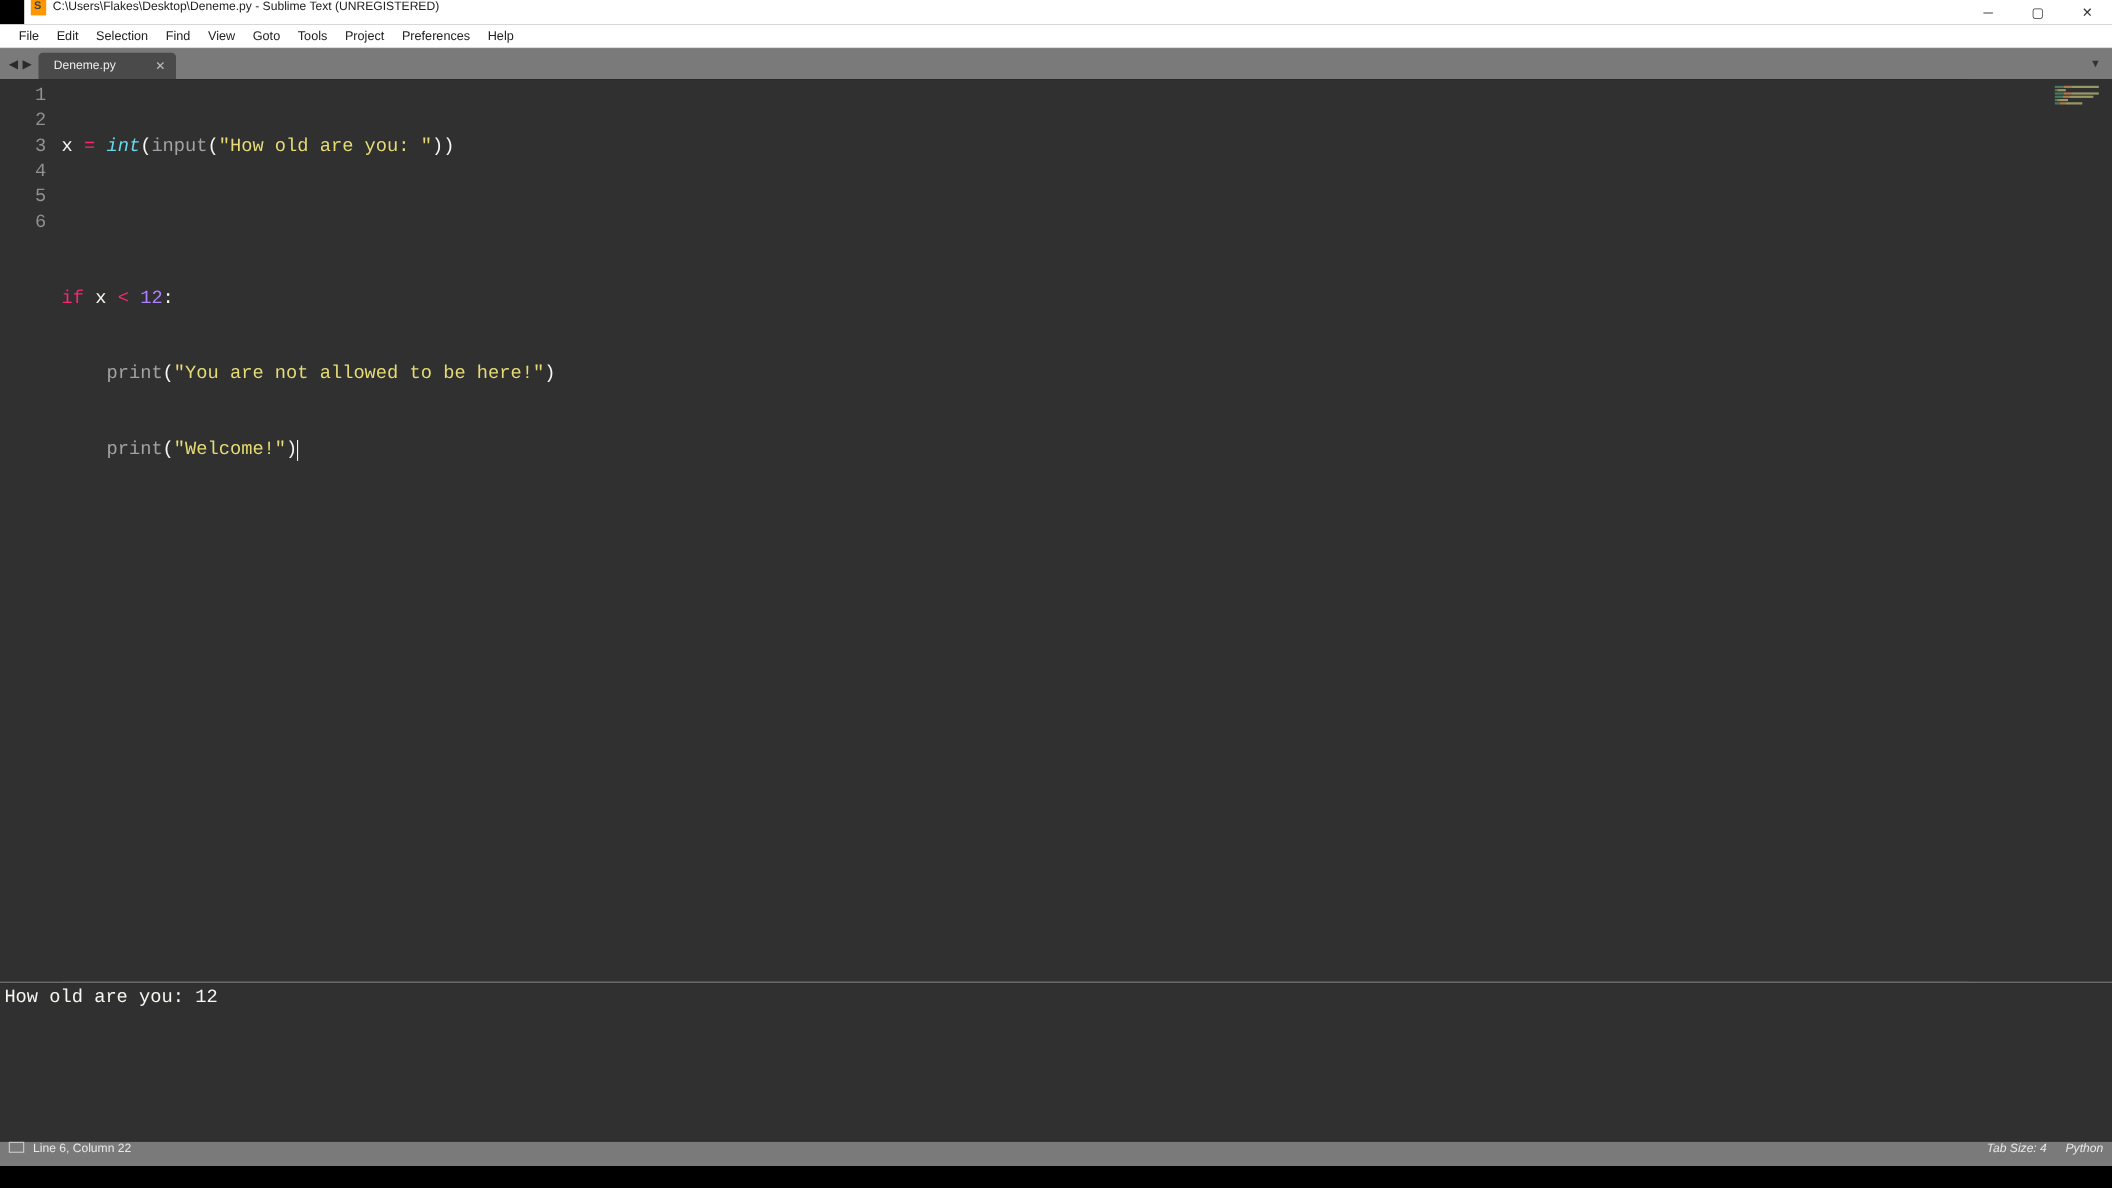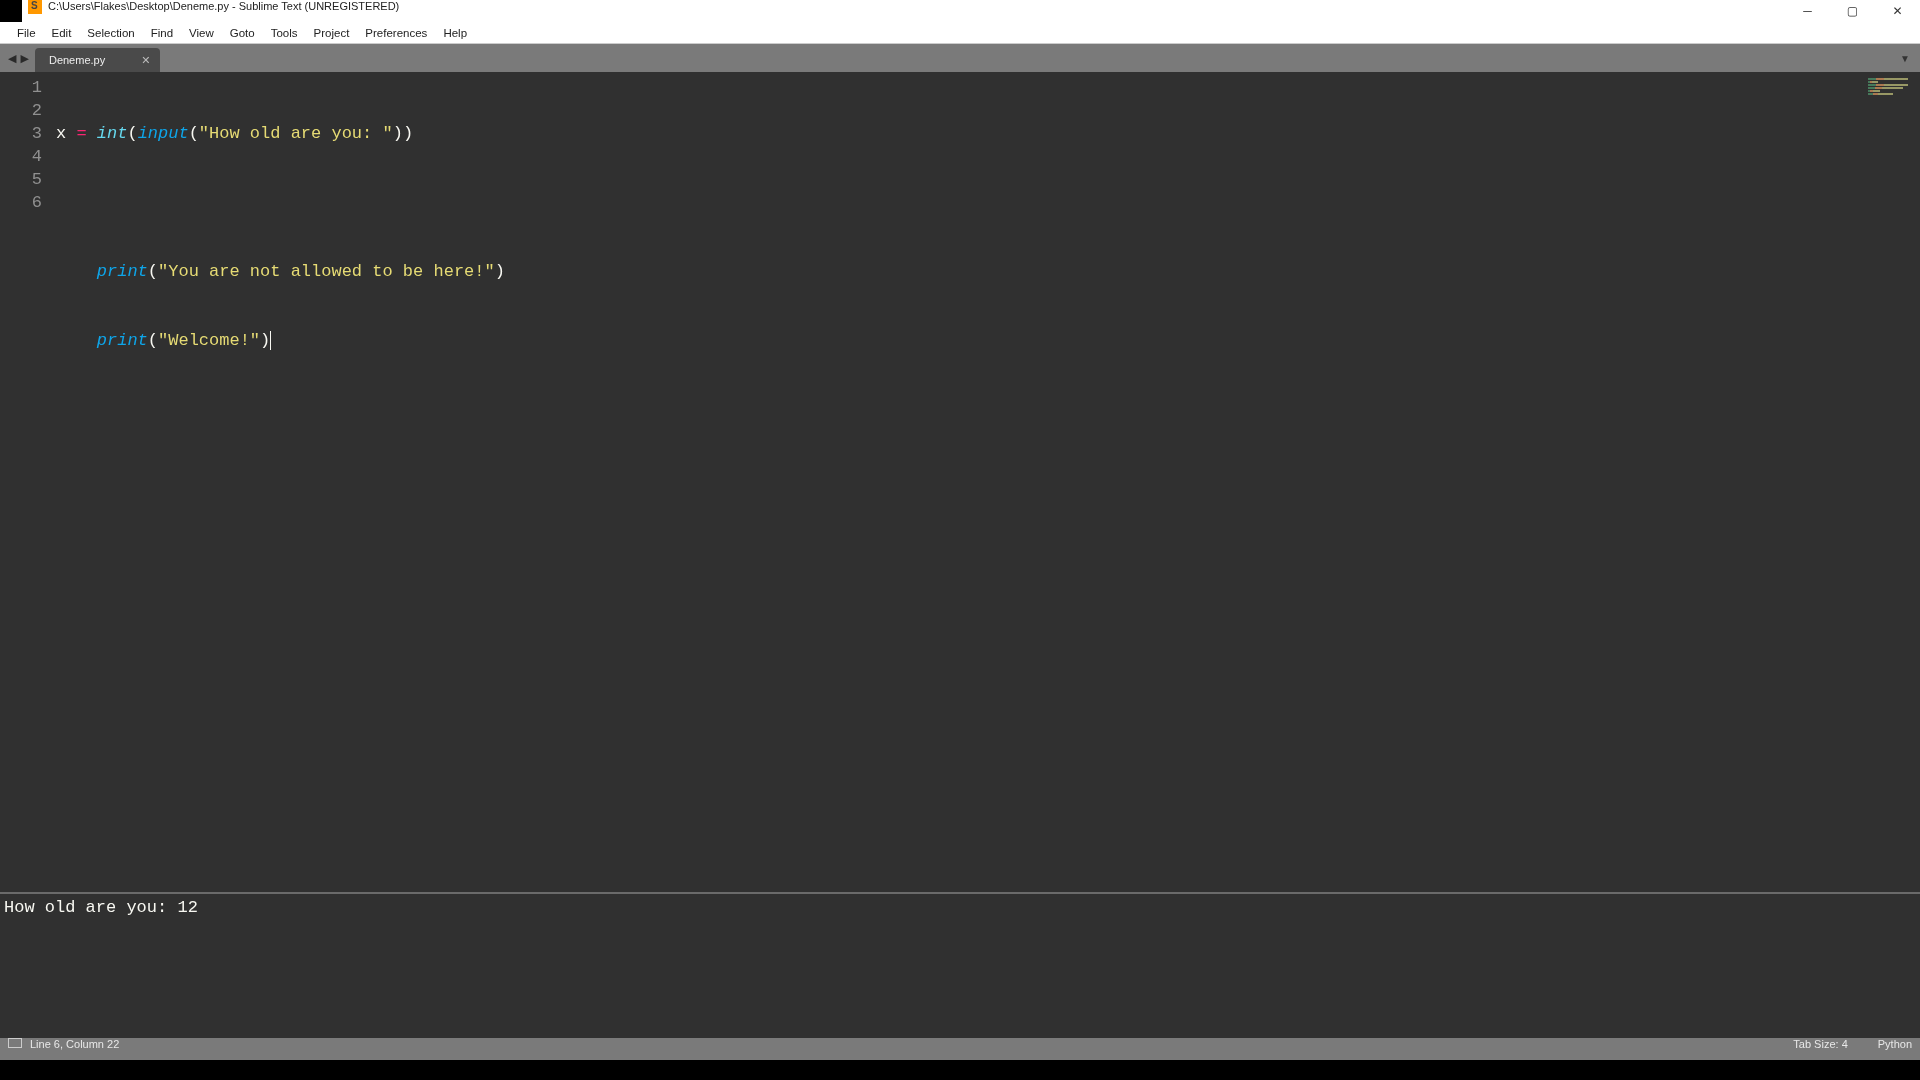--- a/index.html
+++ b/index.html
@@ -123,21 +123,21 @@
     flex: 1;
     padding-top: 4px;
     color: #f8f8f2;
     white-space: pre;
     position: relative;
   }
   .code .line { height: 23px; position: relative; }
   .tok-var { color: #f8f8f2; }
   .tok-op { color: #f92672; }
   .tok-builtin { color: #66d9ef; font-style: italic; }
-  .tok-func { color: #0ea5e9; font-style: italic; }
+  .tok-func { color: #a3a3a3; }
   .tok-paren { color: #f8f8f2; }
   .tok-str { color: #e6db74; }
   .tok-kw { color: #f92672; }
   .tok-num { color: #ae81ff; }
   .tok-colon { color: #f8f8f2; }
   .cursor {
     display: inline-block;
     width: 1px;
     height: 19px;
     background: #f8f8f2;
@@ -190,21 +190,21 @@
     font-size: 11px;
     color: #e8e8e8;
     padding: 0 8px;
   }
   .statusbar .st-icon {
     width: 14px; height: 10px;
     border: 1px solid #ccc;
     margin-right: 8px;
   }
   .statusbar .spacer { flex: 1; }
-  .statusbar .st-right { margin-left: 30px; }
+  .statusbar .st-right { margin-left: 17px; font-style: italic; }
 </style>
 </head>
 <body>
 
 <div class="titlebar">
   <span class="app-icon"></span>
   <span class="title-text">C:\Users\Flakes\Desktop\Deneme.py - Sublime Text (UNREGISTERED)</span>
   <span class="spacer"></span>
   <div class="win-btn">─</div>
   <div class="win-btn">▢</div>
@@ -241,20 +241,21 @@
     <div class="ln">1</div>
     <div class="ln">2</div>
     <div class="ln">3</div>
     <div class="ln">4</div>
     <div class="ln">5</div>
     <div class="ln">6</div>
   </div>
   <div class="code">
     <div class="line"><span class="tok-var">x </span><span class="tok-op">= </span><span class="tok-builtin">int</span><span class="tok-paren">(</span><span class="tok-func">input</span><span class="tok-paren">(</span><span class="tok-str">"How old are you: "</span><span class="tok-paren">))</span></div>
     <div class="line"></div>
+    <div class="line"><span class="tok-kw">if</span><span class="tok-var"> x </span><span class="tok-op">&lt;</span><span class="tok-var"> </span><span class="tok-num">12</span><span class="tok-colon">:</span></div>
     <div class="line"><span>    </span><span class="tok-func">print</span><span class="tok-paren">(</span><span class="tok-str">"You are not allowed to be here!"</span><span class="tok-paren">)</span></div>
     <div class="line"><span>    </span><span class="tok-func">print</span><span class="tok-paren">(</span><span class="tok-str">"Welcome!"</span><span class="tok-paren">)</span><span class="cursor"></span></div>
   </div>
   <div class="minimap">
     <div class="mini-lines">
       <div class="mini-line"></div>
       <div class="mini-line" style="width:10px"></div>
       <div class="mini-line"></div>
       <div class="mini-line" style="width:35px"></div>
       <div class="mini-line" style="width:12px"></div>

